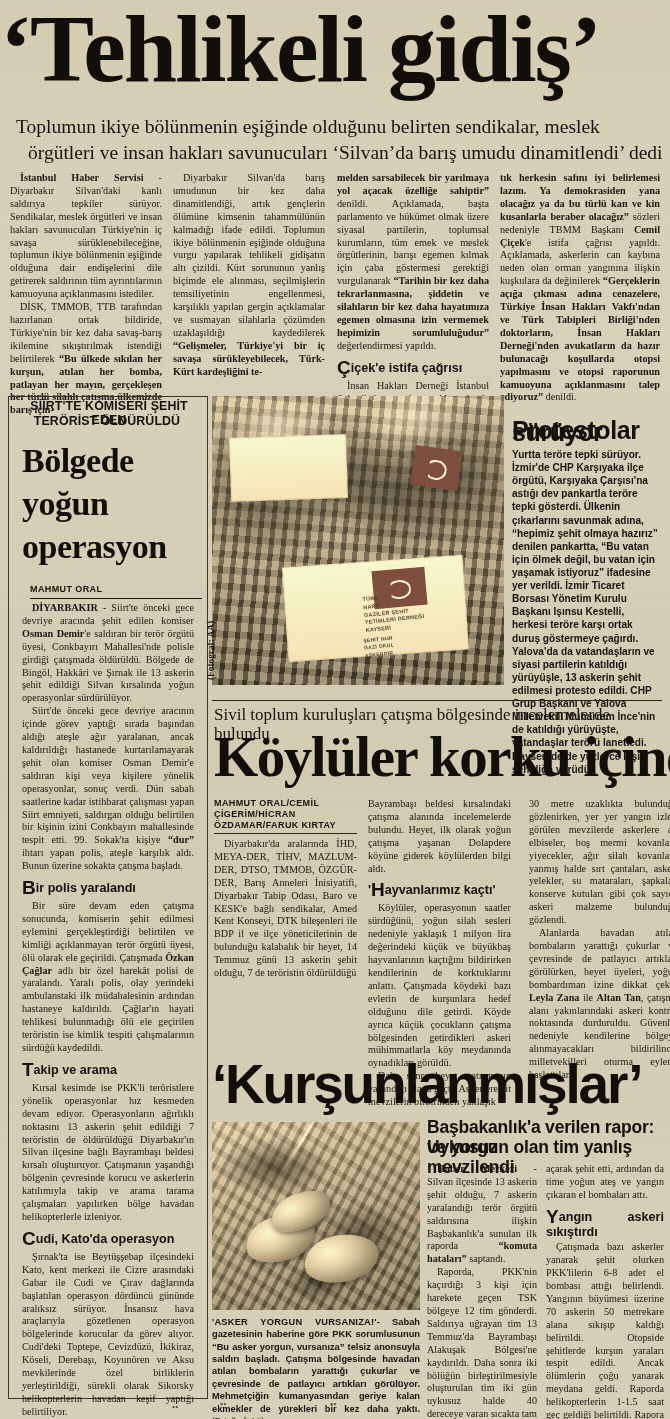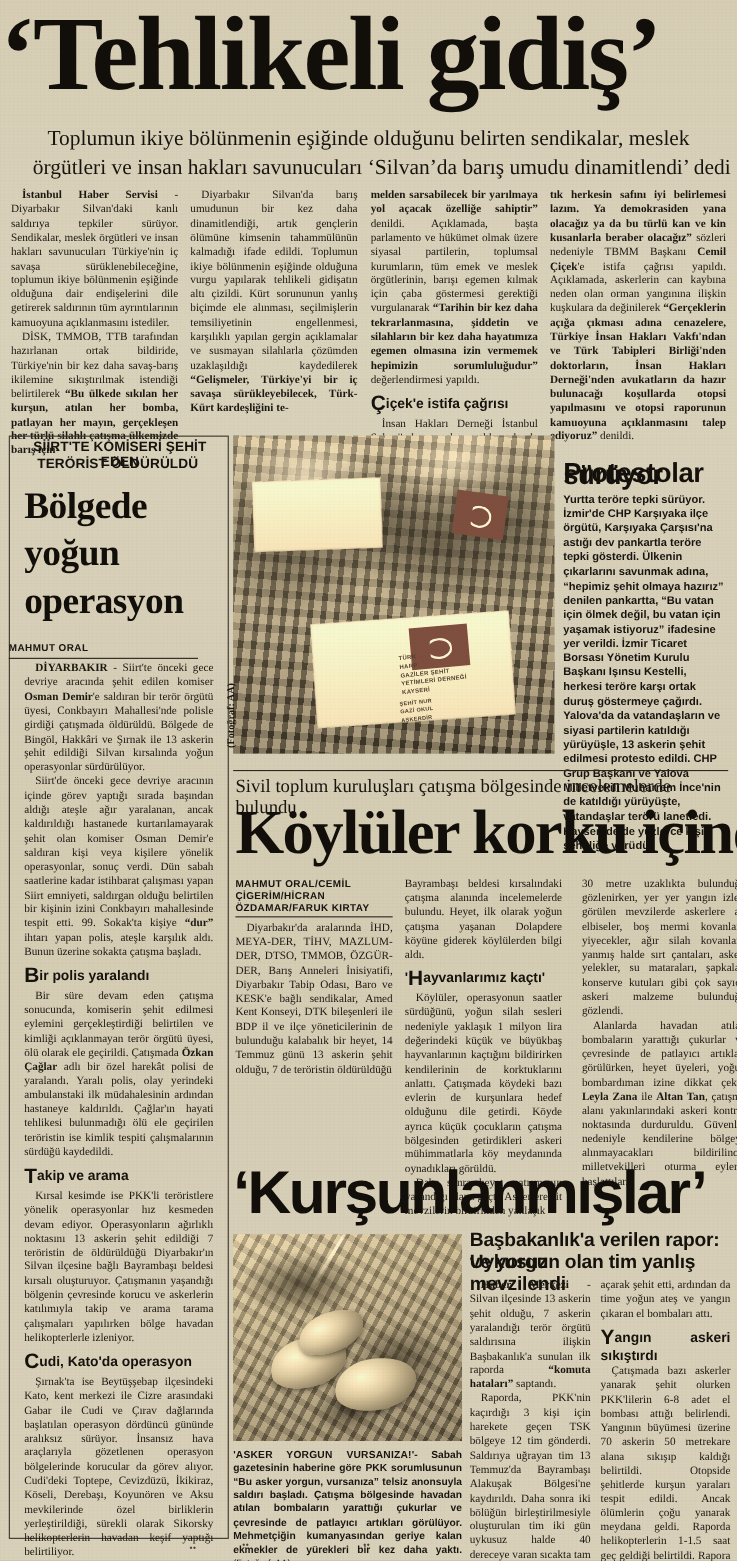--- a/index.html
+++ b/index.html
@@ -39,21 +39,20 @@
     line-height: .94;
     letter-spacing: -2px;
     text-align: center;
     color: #120f0b;
     white-space: nowrap;
   }
   .main-deck {
     font-family: "Liberation Serif", serif;
     font-size: 19.5px;
     line-height: 1.32;
-    text-align: center;
     color: #171410;
   }
 
   
   .col {
     font-family: "Liberation Serif", serif;
     font-size: 10.2px;
     line-height: 1.265;
     text-align: justify;
     text-justify: inter-word;
@@ -298,21 +297,21 @@
 
   <div class="abs boxed" style="left:8px; top:396px; width:198px; height:1001px;"></div>
 
   <div class="abs box-kicker" style="left:16px; top:400px; width:186px;">SİİRT'TE KOMİSERİ ŞEHİT EDEN</div>
   <div class="abs box-kicker" style="left:14px; top:415px; width:186px;">TERÖRİST ÖLDÜRÜLDÜ</div>
 
   <div class="abs box-head" style="left:22px; top:443px; width:178px;">Bölgede</div>
   <div class="abs box-head" style="left:22px; top:486px; width:178px;">yoğun</div>
   <div class="abs box-head" style="left:22px; top:529px; width:178px;">operasyon</div>
 
-  <div class="abs byline" style="left:8px; top:584px; width:172px;">MAHMUT ORAL</div>
+  <div class="abs byline" style="left:30px; top:584px; width:172px;">MAHMUT ORAL</div>
 
   <div class="abs col" style="left:22px; top:602px; width:172px;">
     <p><b>DİYARBAKIR</b> - Siirt'te önceki gece devriye aracında şehit edilen komiser <b>Osman Demir</b>'e saldıran bir terör örgütü üyesi, Conkbayırı Mahallesi'nde polisle girdiği çatışmada öldürüldü. Bölgede de Bingöl, Hakkâri ve Şırnak ile 13 askerin şehit edildiği Silvan kırsalında yoğun operasyonlar sürdürülüyor.</p>
     <p>Siirt'de önceki gece devriye aracının içinde görev yaptığı sırada başından aldığı ateşle ağır yaralanan, ancak kaldırıldığı hastanede kurtarılamayarak şehit olan komiser Osman Demir'e saldıran kişi veya kişilere yönelik operasyonlar, sonuç verdi. Dün sabah saatlerine kadar istihbarat çalışması yapan Siirt emniyeti, saldırgan olduğu belirtilen bir kişinin izini Conkbayırı mahallesinde tespit etti. 99. Sokak'ta kişiye <b>“dur”</b> ihtarı yapan polis, ateşle karşılık aldı. Bunun üzerine sokakta çatışma başladı.</p>
     <div class="subhead">
       <span class="cap">B</span><span>ir polis yaralandı</span>
     </div>
     <p>Bir süre devam eden çatışma sonucunda, komiserin şehit edilmesi eylemini gerçekleştirdiği belirtilen ve kimliği açıklanmayan terör örgütü üyesi, ölü olarak ele geçirildi. Çatışmada <b>Özkan Çağlar</b> adlı bir özel harekât polisi de yaralandı. Yaralı polis, olay yerindeki ambulanstaki ilk müdahalesinin ardından hastaneye kaldırıldı. Çağlar'ın hayati tehlikesi bulunmadığı ölü ele geçirilen teröristin ise kimlik tespiti çalışmalarının sürdüğü kaydedildi.</p>
     <div class="subhead">
       <span class="cap">T</span><span>akip ve arama</span>

